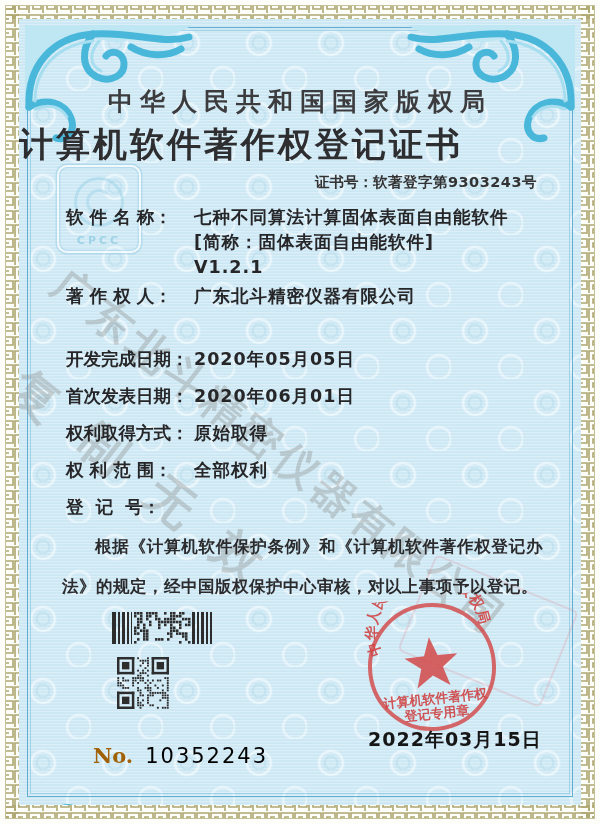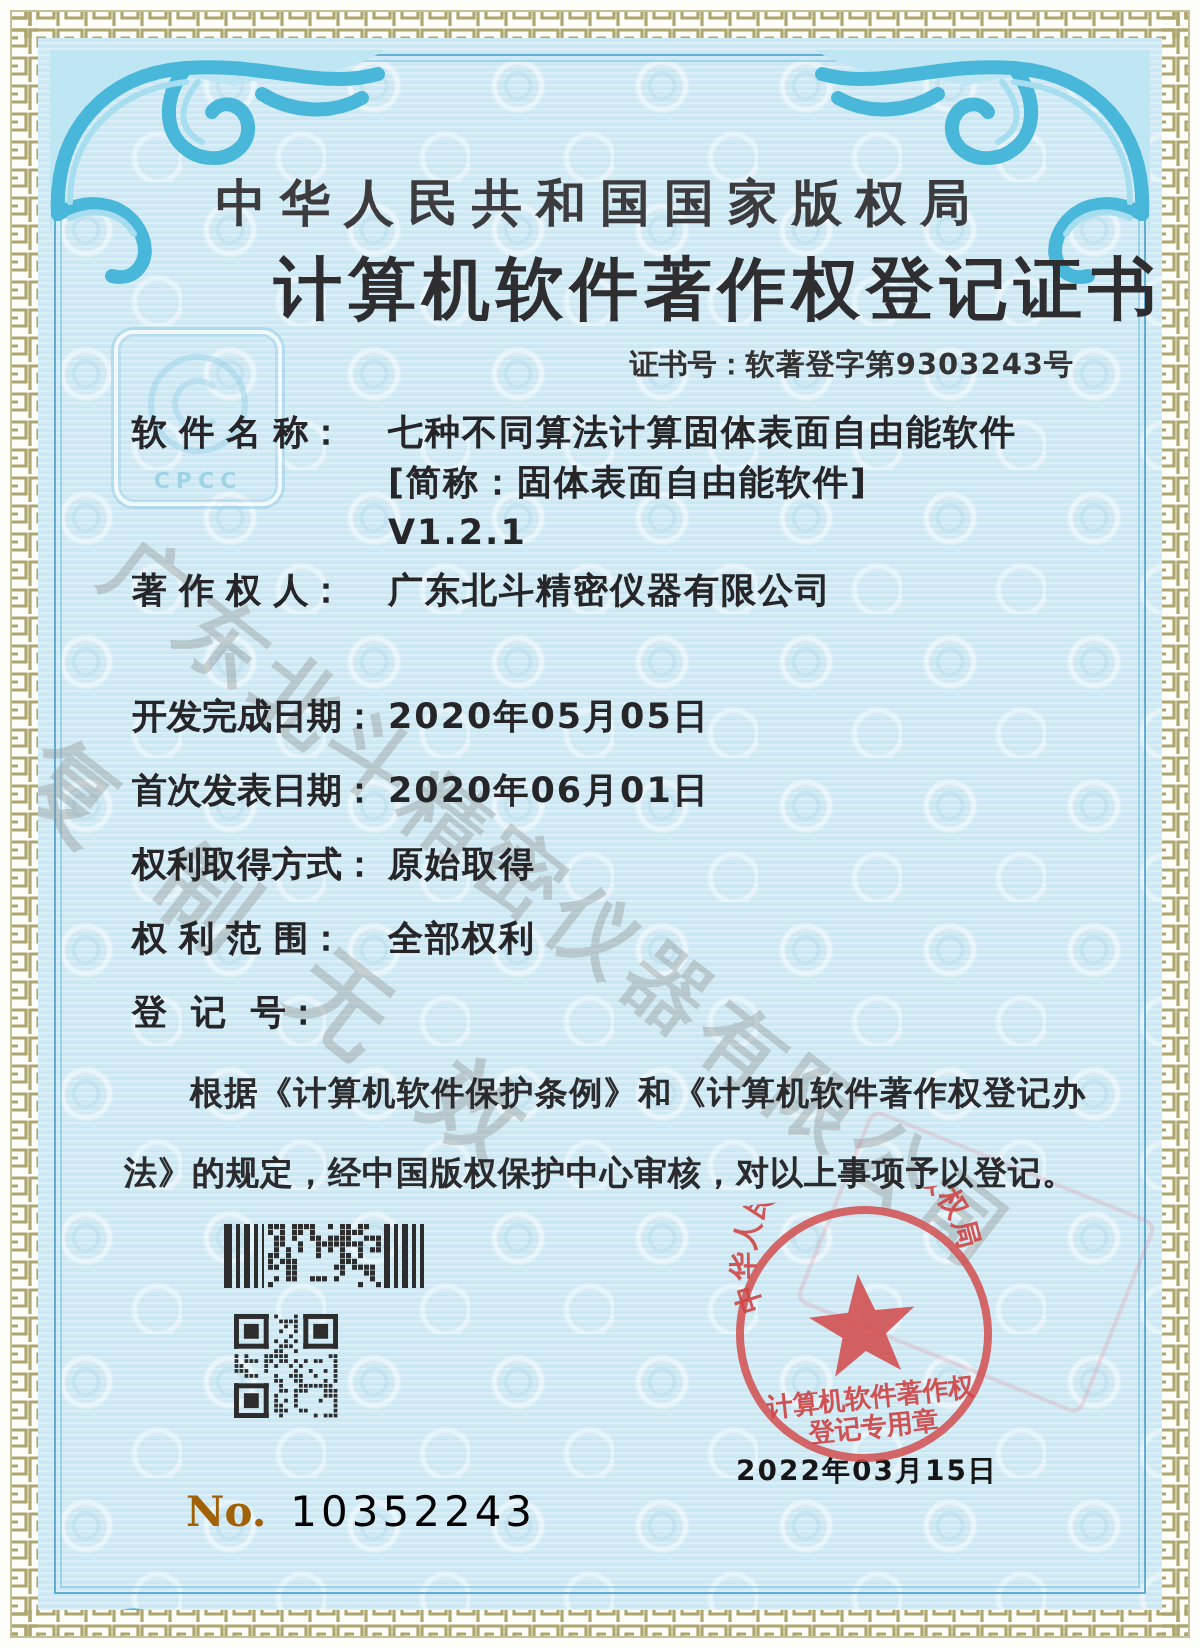--- a/index.html
+++ b/index.html
@@ -17,21 +17,21 @@
     background-size:72px 72px;}
   .frame1{position:absolute;inset:8px;border:1.4px solid rgba(68,158,203,.8);}
   .frame2{position:absolute;inset:11px;border:1px solid rgba(129,197,224,.65);}
   .corner{position:absolute;width:175px;height:122px;}
   .c-tl{left:2px;top:2px;}
   .c-tr{right:2px;top:2px;transform:scaleX(-1);}
   .c-bl{left:2px;bottom:2px;transform:scaleY(-1) scale(1.18);transform-origin:left bottom;}
   .c-br{right:2px;bottom:2px;transform:scale(-1,-1) scale(1.18);transform-origin:right bottom;}
   .authority{position:absolute;top:66px;left:0;width:100%;text-align:center;
     font-size:25px;font-weight:700;letter-spacing:7px;color:#3c3c3e;}
-  .cert-title{position:absolute;top:103px;left:0;width:100%;text-align:right;
+  .cert-title{position:absolute;top:103px;left:0;width:100%;text-align:left;
     font-size:34px;font-weight:700;letter-spacing:3px;color:#2e2e30;}
   .certno{position:absolute;top:154px;right:44px;font-size:14.5px;font-weight:700;color:#333;}
   .certno .v{letter-spacing:.5px;}
   .fields{position:absolute;left:47px;top:186px;right:30px;color:#262628;}
   .frow{line-height:25px;font-size:17.5px;font-weight:700;}
   .frow:nth-of-type(2){margin-top:4px;}
   .frow:nth-of-type(3){margin-top:38px;}
   .frow:nth-of-type(n+4){margin-top:12px;}
   .flabel{display:inline-block;width:128px;white-space:pre;vertical-align:top;}
   .fvalue{display:inline-block;vertical-align:top;letter-spacing:1px;}
@@ -49,21 +49,21 @@
   .watermark{position:absolute;left:56px;top:238px;width:700px;transform:rotate(38deg);
     transform-origin:0 0;color:rgba(141,144,142,.38);pointer-events:none;z-index:3;}
   .wm1{font-size:42px;font-weight:700;letter-spacing:5px;white-space:nowrap;}
   .wm2{font-size:48px;font-weight:700;letter-spacing:38px;white-space:nowrap;margin-top:46px;margin-left:30px;}
   .content{position:absolute;inset:0;z-index:5;}
   .barcode{position:absolute;left:93px;top:592px;}
   .qrcode{position:absolute;left:98px;top:638px;}
   .serial{position:absolute;left:74px;top:724px;font-size:21px;}
   .serial .no{font-family:"DejaVu Serif","Liberation Serif",serif;font-weight:700;color:#a16207;}
   .serial .num{color:#000000;letter-spacing:2px;margin-left:12px;font-weight:400;}
-  .issue-date{position:absolute;left:349px;top:708px;font-size:14px;font-weight:700;
+  .issue-date{position:absolute;left:349px;top:708px;font-size:19px;font-weight:700;
     color:#161616;letter-spacing:1px;}
   .seal{position:absolute;left:343px;top:578px;width:140px;height:140px;transform:rotate(-6deg);z-index:6;}
   .ghost{position:absolute;left:392px;top:560px;width:150px;height:100px;border:2px solid rgba(228,126,140,.22);
     border-radius:6px;transform:rotate(22deg);z-index:4;}
 </style>
 </head>
 <body>
 
 <div class="stage">
 

